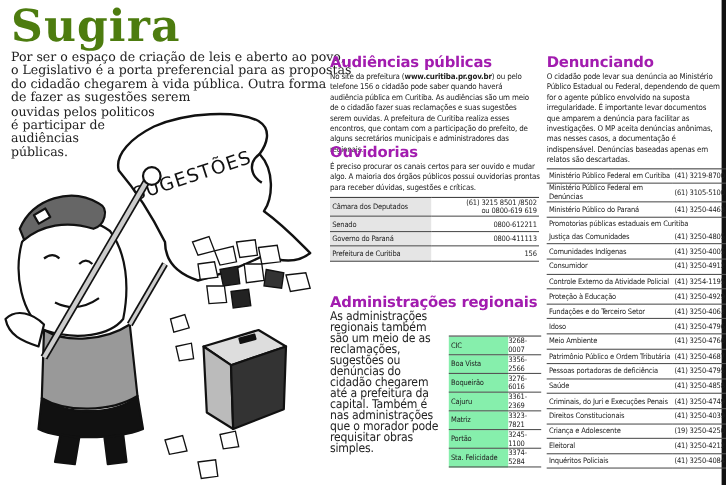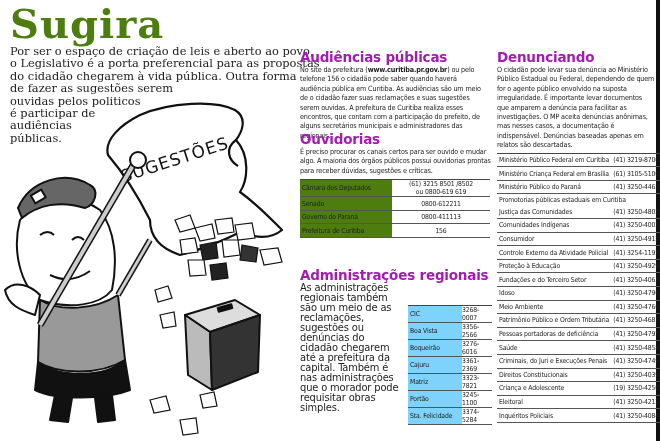--- a/index.html
+++ b/index.html
@@ -8,24 +8,24 @@
   .title { position:absolute; left:10px; top:2px; font-family:"DejaVu Serif",serif; font-weight:bold; font-size:40px; color:#4d7c0f; letter-spacing:1px; line-height:44px; }
   .intro { position:absolute; left:10px; top:45px; width:290px; font-family:"DejaVu Serif",serif; font-size:11.4px; line-height:12.4px; color:#222; }
   .intro .l { display:block; white-space:nowrap; }
   .illus { position:absolute; left:0; top:100px; width:300px; height:341px; }
   .col { position:absolute; }
   .col h2 { margin:0; font-family:"DejaVu Sans","Liberation Sans",sans-serif; font-weight:bold; font-size:13.5px; line-height:15px; color:#a21caf; letter-spacing:-0.2px; }
   .col p { margin:0; font-size:7.2px; line-height:9.4px; letter-spacing:-0.15px; color:#222; }
   .col p b { font-weight:bold; }
   table { border-collapse:collapse; font-size:6.8px; letter-spacing:-0.15px; color:#222; }
   td { padding:0 2px; height:12.6px; border-bottom:0.8px solid #555; vertical-align:middle; }
-  .ouv td.k { background:#4d7c0f; width:88px; }
-  .ouv td.v { text-align:center;margin-left:30px; }
+  .ouv td.k { background:#e5e5e5; width:88px; }
+  .ouv td.v { text-align:right;margin-left:30px; }
   .ouv tr:first-child td { border-top:1px solid #444; }
-  .adm td.k { background:#7dd3fc; width:50px; }
+  .adm td.k { background:#86efac; width:50px; }
   .adm td.v { text-align:left; padding-left:0; }
   .adm tr:first-child td { border-top:1px solid #444; }
   .den td.k { width:126px; }
   .den td.v { text-align:right; white-space:nowrap; }
   .den tr.sub td { border-bottom:none; height:11px; }
   .den tr:first-child td { border-top:1px solid #444; }
 </style>
 </head>
 <body>
 
@@ -169,21 +169,21 @@
 <div class="col" style="left:497px; top:50px; width:158px;">
   <h2>Denunciando</h2>
   <p>O cidadão pode levar sua denúncia ao Ministério Público Estadual ou Federal, dependendo de quem for o agente público envolvido na suposta irregularidade. É importante levar documentos que amparem a denúncia para facilitar as investigações. O MP aceita denúncias anônimas, mas nesses casos, a documentação é indispensável. Denúncias baseadas apenas em relatos são descartadas.</p>
   <table class="den" style="width:158px; margin-top:3px;">
     <tbody>
         <tr>
           <td class="k">Ministério Público Federal em Curitiba</td>
           <td class="v">(41) 3219-8700</td>
         </tr>
     <tr>
-          <td class="k">Ministério Criança Federal em Brasília</td>
+          <td class="k">Ministério Público Federal em Denúncias</td>
           <td class="v">(61) 3105-5100</td>
         </tr>
     <tr>
           <td class="k">Ministério Público do Paraná</td>
           <td class="v">(41) 3250-4463</td>
         </tr>
     <tr class="sub">
           <td colspan="2">Promotorias públicas estaduais em Curitiba</td>
         </tr>
     <tr>

